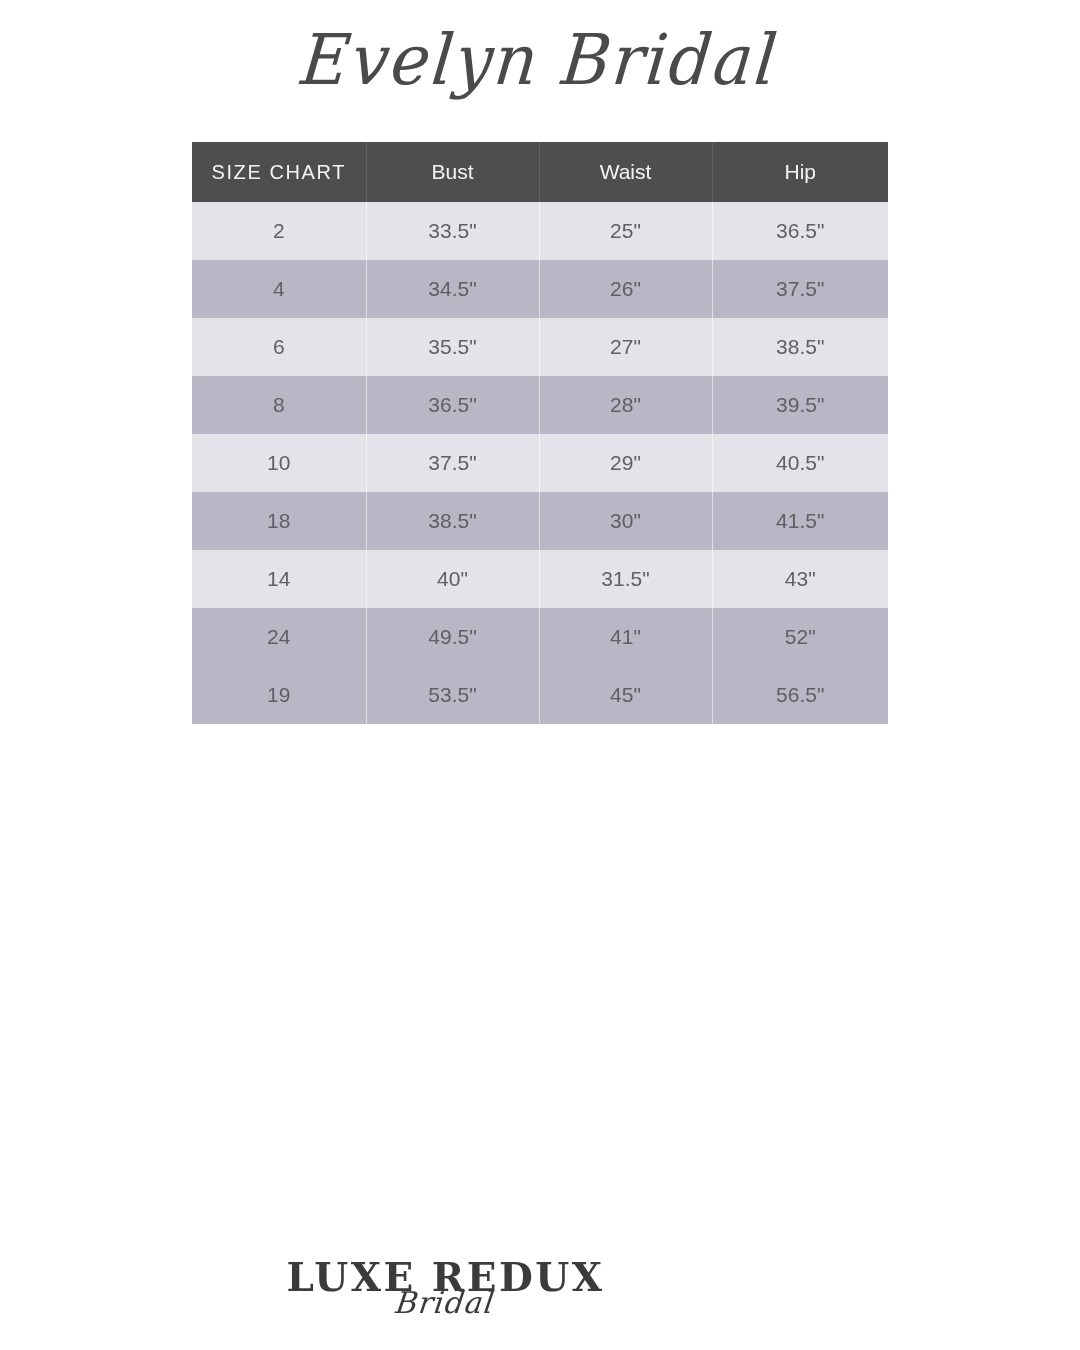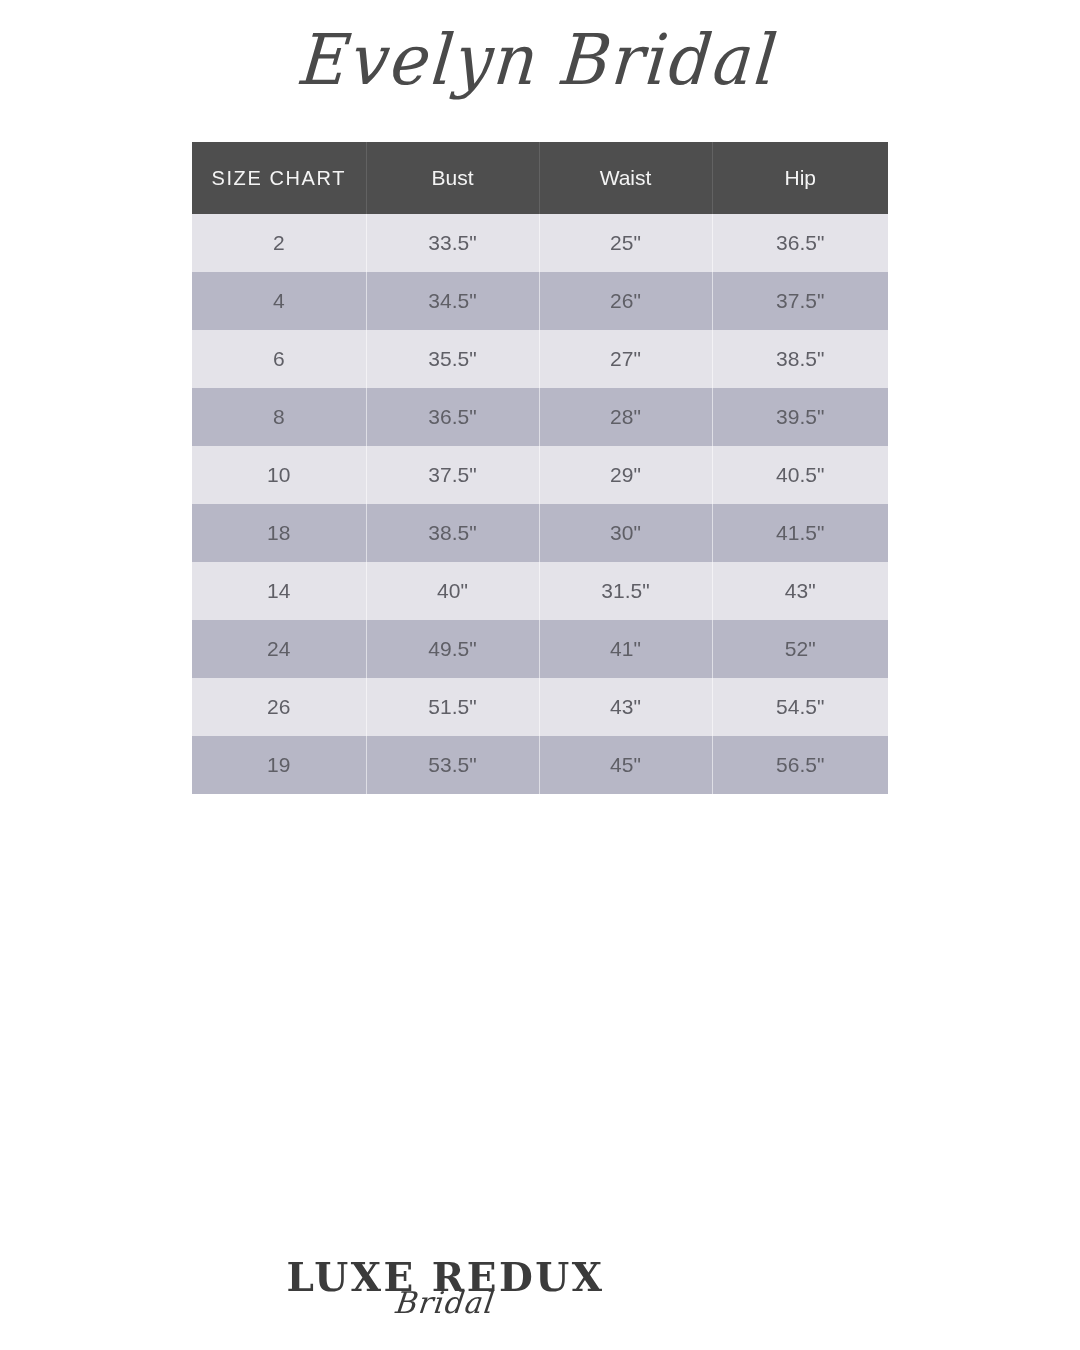--- a/index.html
+++ b/index.html
@@ -52,21 +52,21 @@
 
   .size-table thead th {
     background: #4e4e4e;
     color: #f4f4f4;
     height: 60px;
     font-size: 21px;
     font-weight: 400;
     text-align: center;
     vertical-align: middle;
     border-right: 1px solid #626262;
-    padding: 6px;
+    padding: 0;
   }
   .size-table thead th:last-child { border-right: none; }
   .size-table thead th.head-size {
     font-size: 20px;
     letter-spacing: 1.6px;
   }
 
   .size-table tbody td {
     height: 58px;
     font-size: 21px;
@@ -175,26 +175,20 @@
       <td>40"</td>
       <td>31.5"</td>
       <td>43"</td>
     </tr>
     <tr class="row-dark">
       <td>24</td>
       <td>49.5"</td>
       <td>41"</td>
       <td>52"</td>
     </tr>
-    <tr class="row-light">
-      <td>26</td>
-      <td>51.5"</td>
-      <td>43"</td>
-      <td>54.5"</td>
-    </tr>
     <tr class="row-dark">
       <td>19</td>
       <td>53.5"</td>
       <td>45"</td>
       <td>56.5"</td>
     </tr>
   </tbody>
 </table>
 
 <div class="footer-logo">

